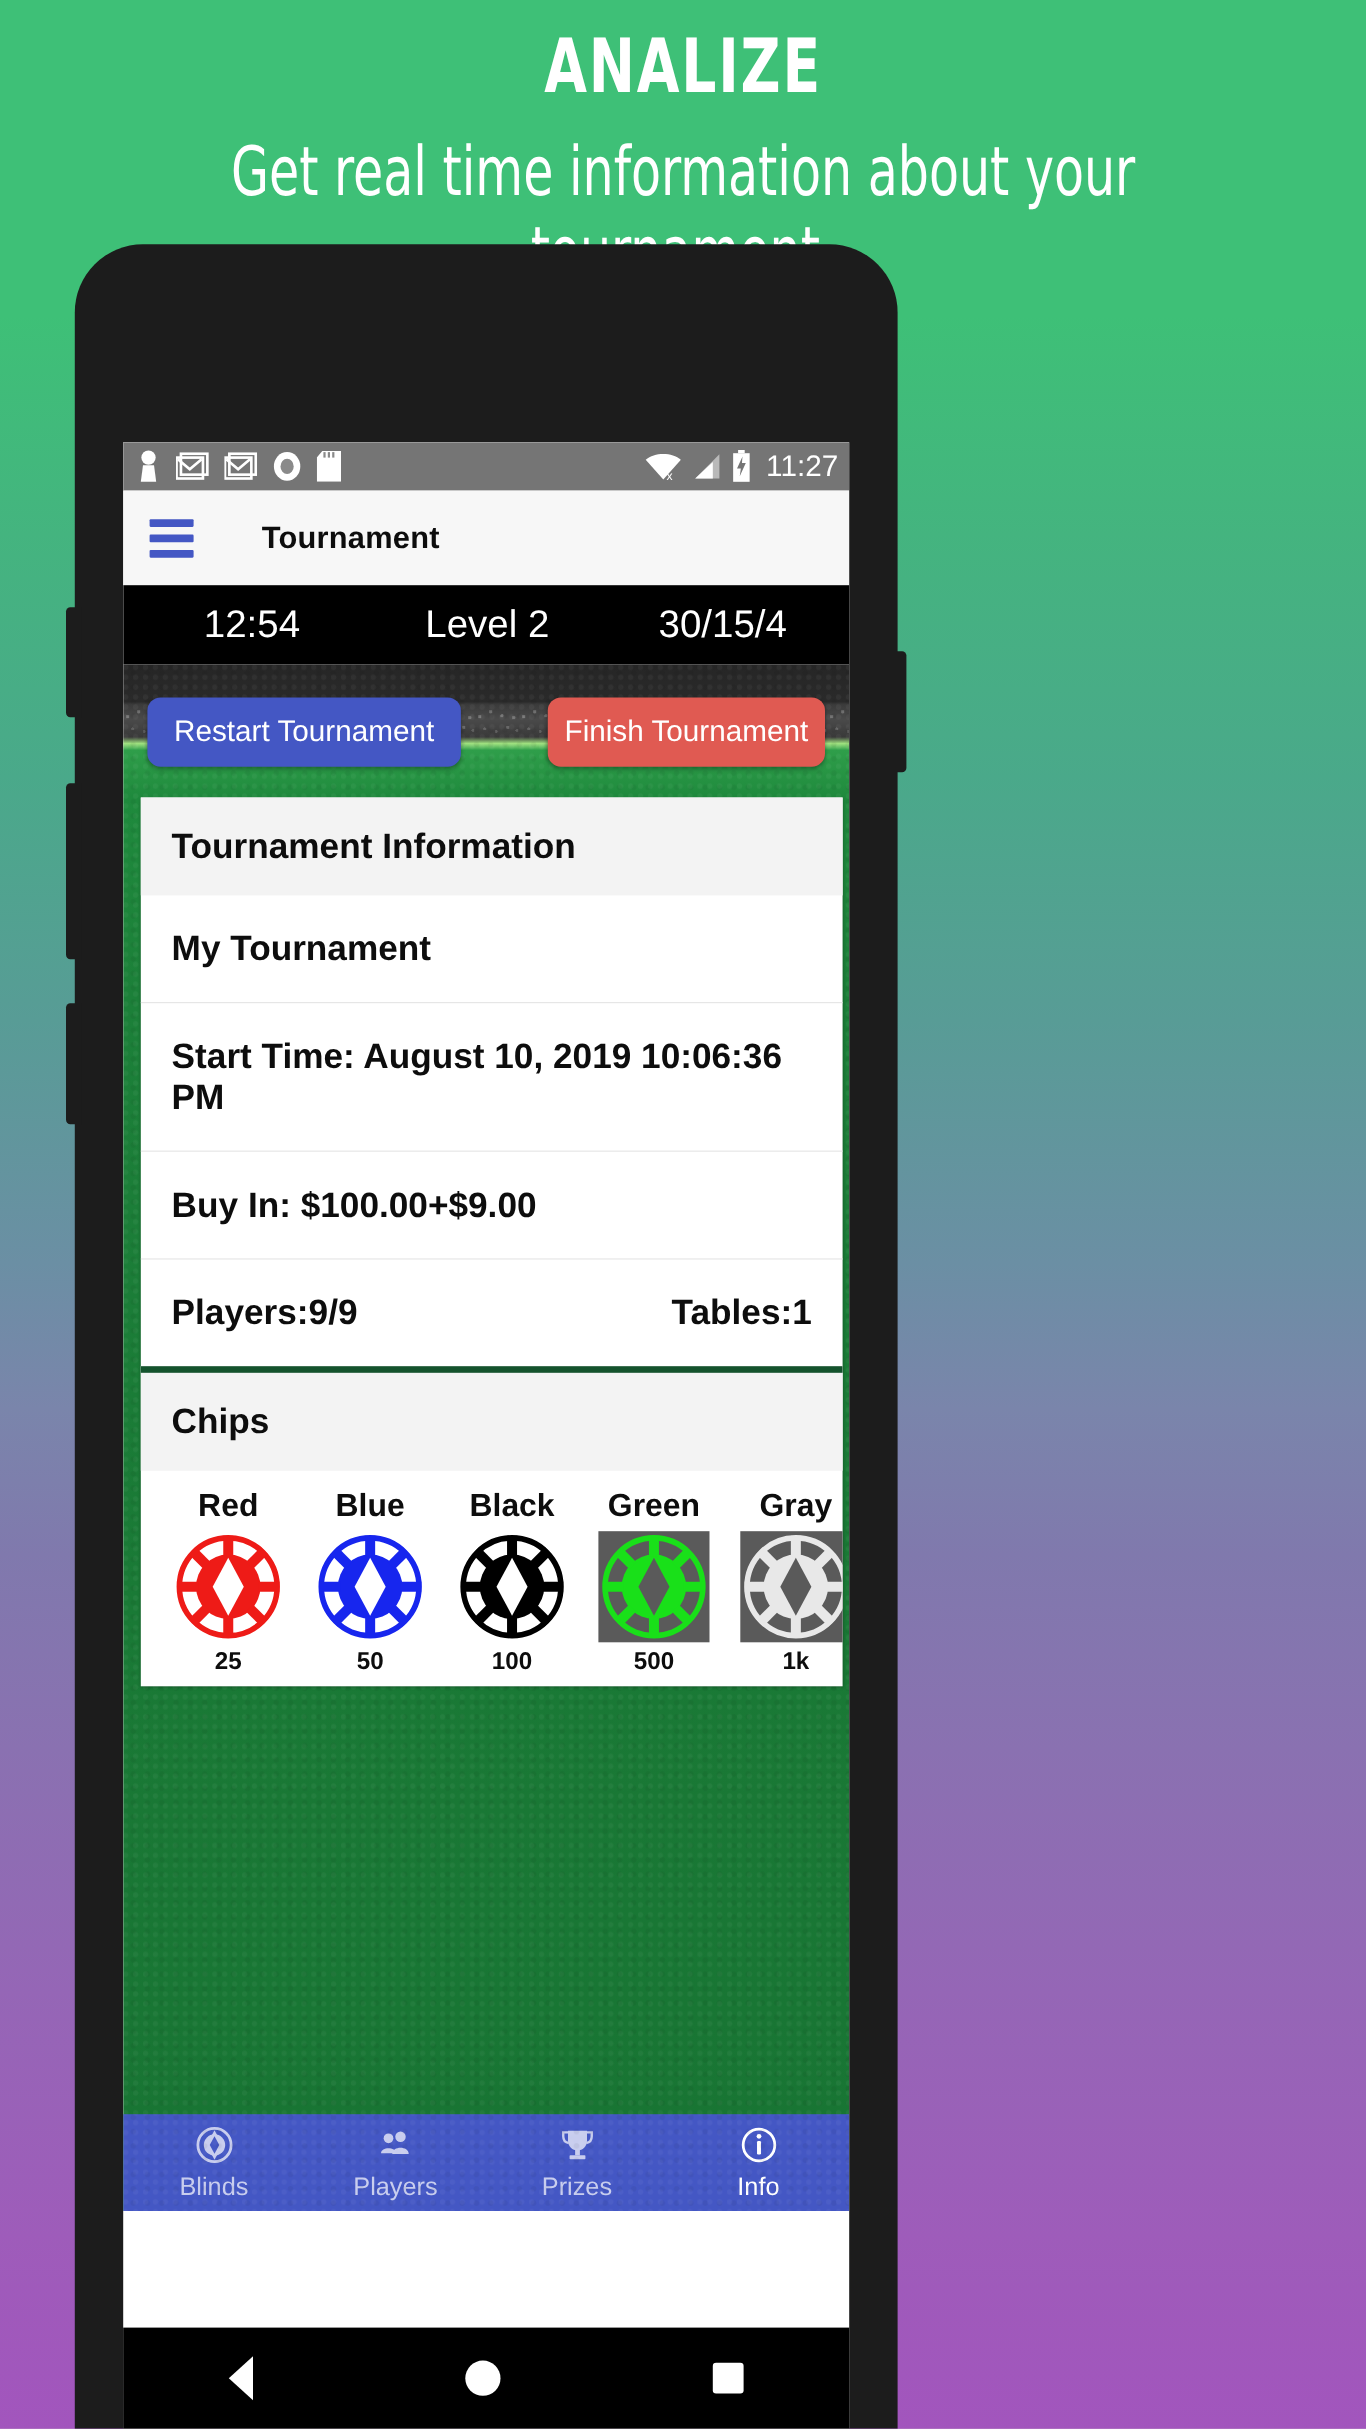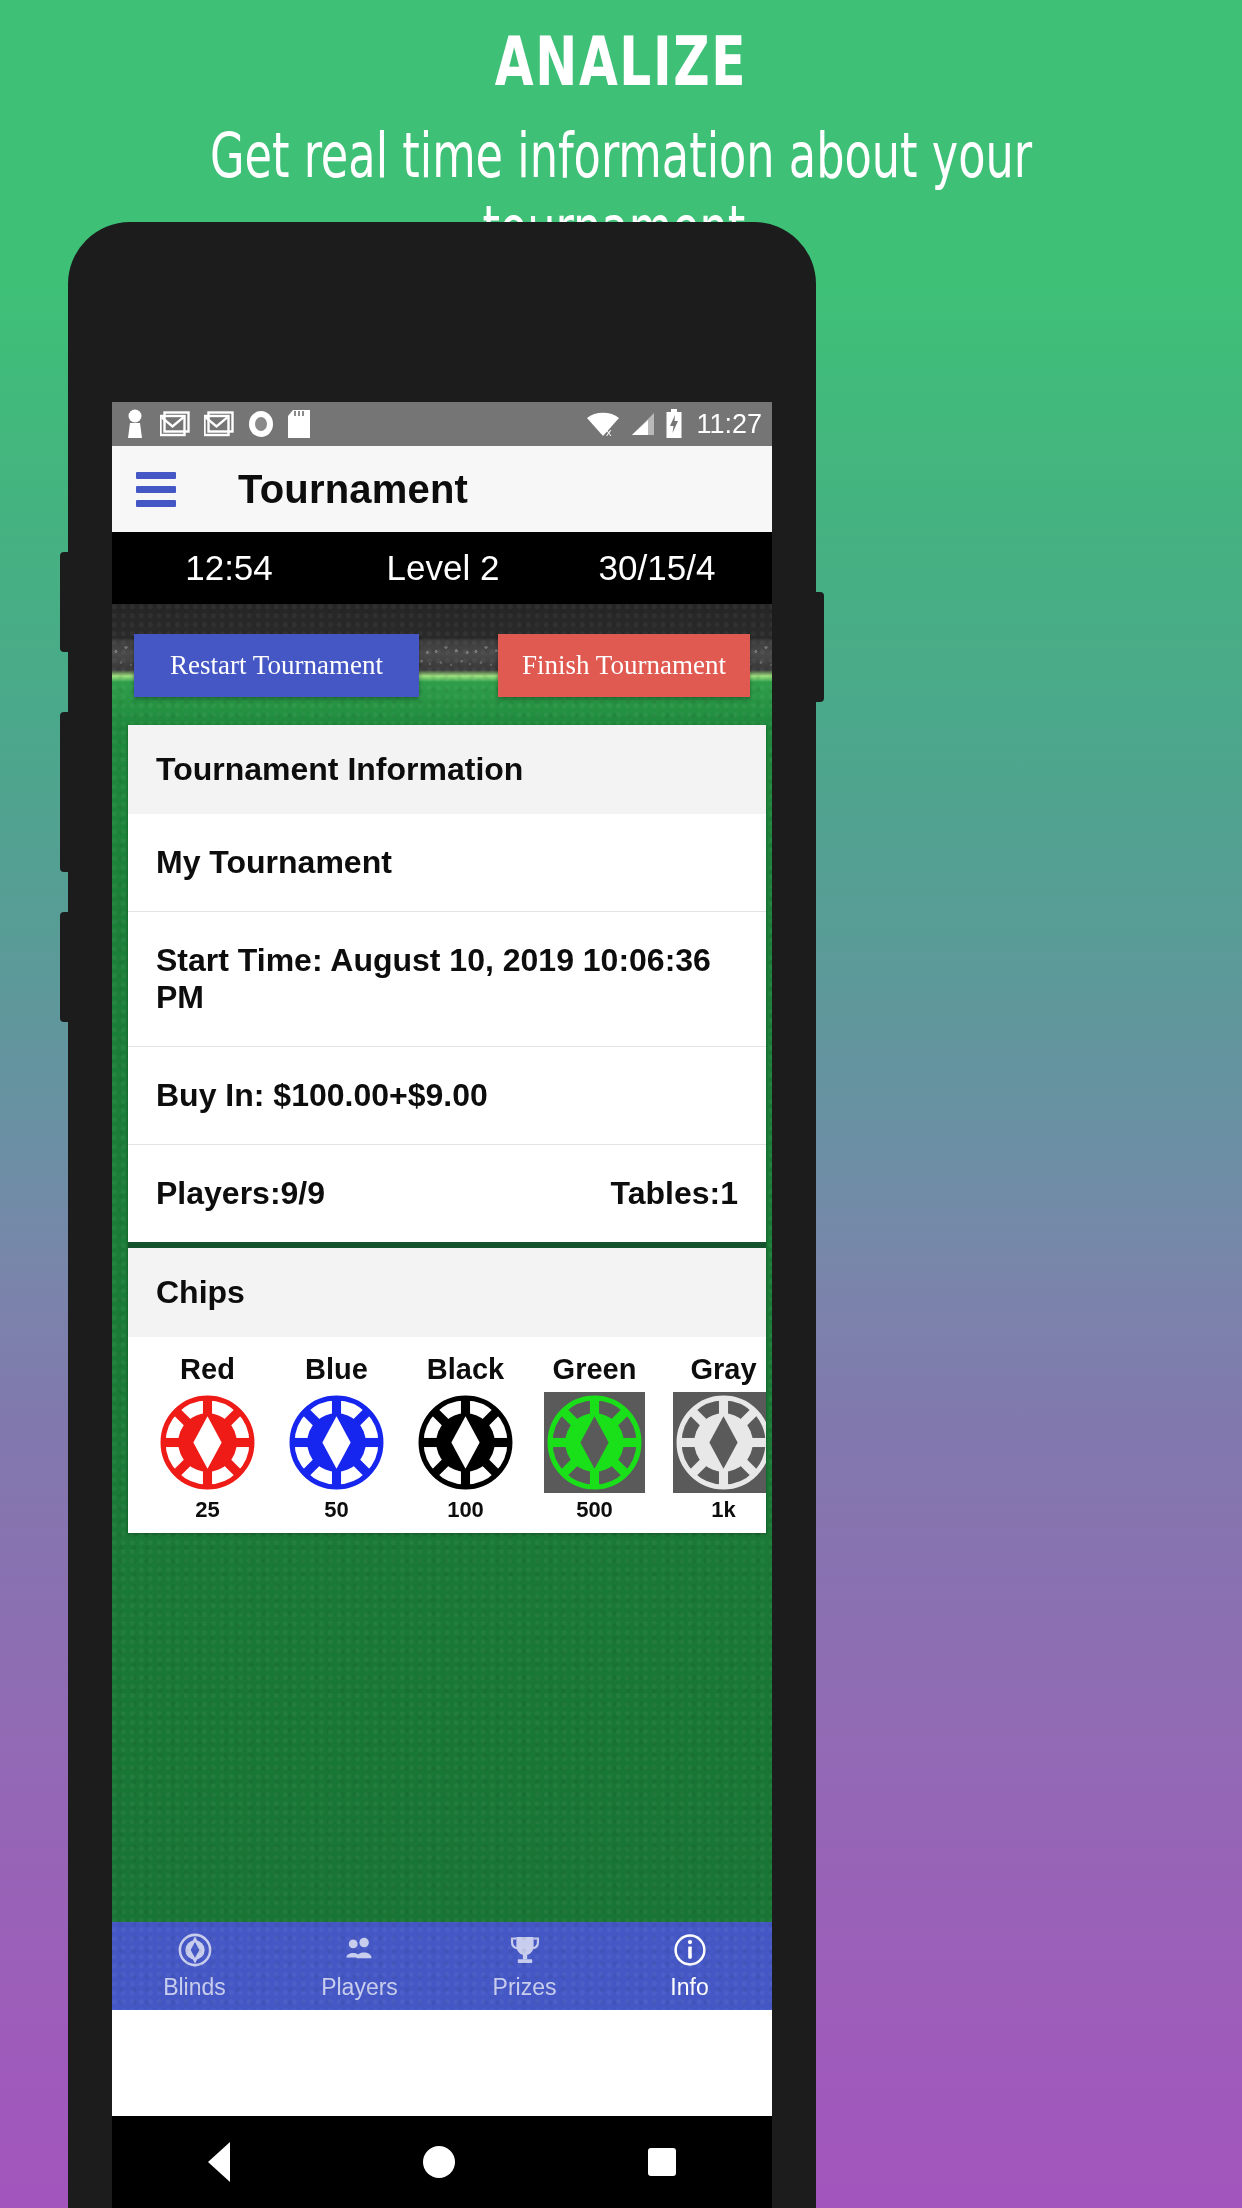--- a/index.html
+++ b/index.html
@@ -61,21 +61,21 @@
   .sb-right { display:flex; align-items:center; gap:9px; }
   .sb-icon { display:block; }
   .sb-clock { font-size:27px; font-weight:400; letter-spacing:0px; margin-left:4px;
     font-family:"Liberation Sans Narrow","Liberation Sans",sans-serif; }
 
   
   .appbar { height:86px; background:#f7f7f7; display:flex; align-items:center; padding-left:24px; }
   .hamburger { width:40px; display:flex; flex-direction:column; gap:7px; cursor:pointer; }
   .hamburger span { display:block; height:7px; background:#4457c4; border-radius:1px; }
   .appbar-title {
-    margin-left:62px; font-size:40px; font-weight:bold; color:#0d0d0d;
+    margin-left:62px; font-size:28px; font-weight:bold; color:#0d0d0d;
     font-family:"Liberation Sans Narrow","Liberation Sans",sans-serif; letter-spacing:0.2px;
   }
 
   
   .levelbar {
     height:72px; background:#000000; color:#ffffff; display:flex; align-items:center;
     font-family:"Liberation Sans Narrow","Liberation Sans",sans-serif; font-size:35px;
   }
   .levelbar > div { flex:1; text-align:center; }
   .levelbar .lv-left { padding-left:10px; }
@@ -108,22 +108,22 @@
     background-image:
       radial-gradient(circle at 25% 30%, rgba(255,255,255,.045) 0 2px, transparent 3px),
       radial-gradient(circle at 70% 60%, rgba(0,0,0,.05) 0 2px, transparent 3px);
     background-size:9px 9px, 13px 13px;
     pointer-events:none;
   }
 
   .btn-row { position:relative; z-index:2; display:flex; padding:30px 22px 0 22px; justify-content:space-between; }
   .tbtn {
     border:none; color:#ffffff; font-size:27px; padding:16px 0; width:285px;
-    border-radius:0; box-shadow:0 2px 4px rgba(0,0,0,.35); cursor:pointer;
-    font-family:Liberation Serif, serif;
+    border-radius:12px; box-shadow:0 2px 4px rgba(0,0,0,.35); cursor:pointer;
+    font-family:Liberation Sans, sans-serif;
   }
   .tbtn.restart { background:#4457c4; }
   .tbtn.finish  { background:#e05a52; width:252px; }
 
   
   .card {
     position:relative; z-index:2; margin:28px 6px 4px 16px; background:#ffffff;
     box-shadow:0 1px 3px rgba(0,0,0,.35);
   }
   .card-header {

